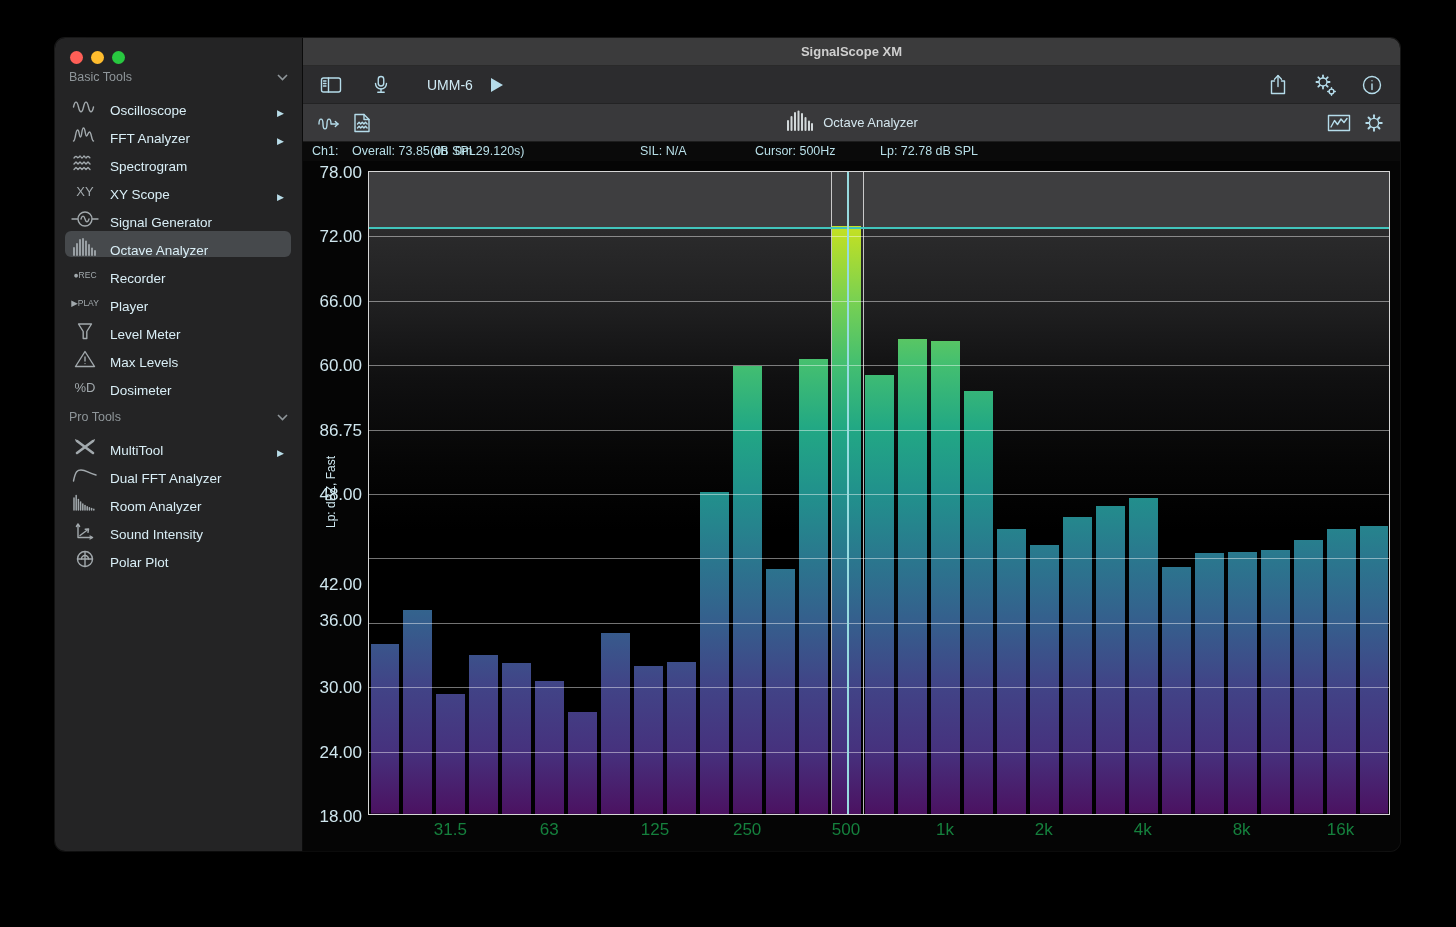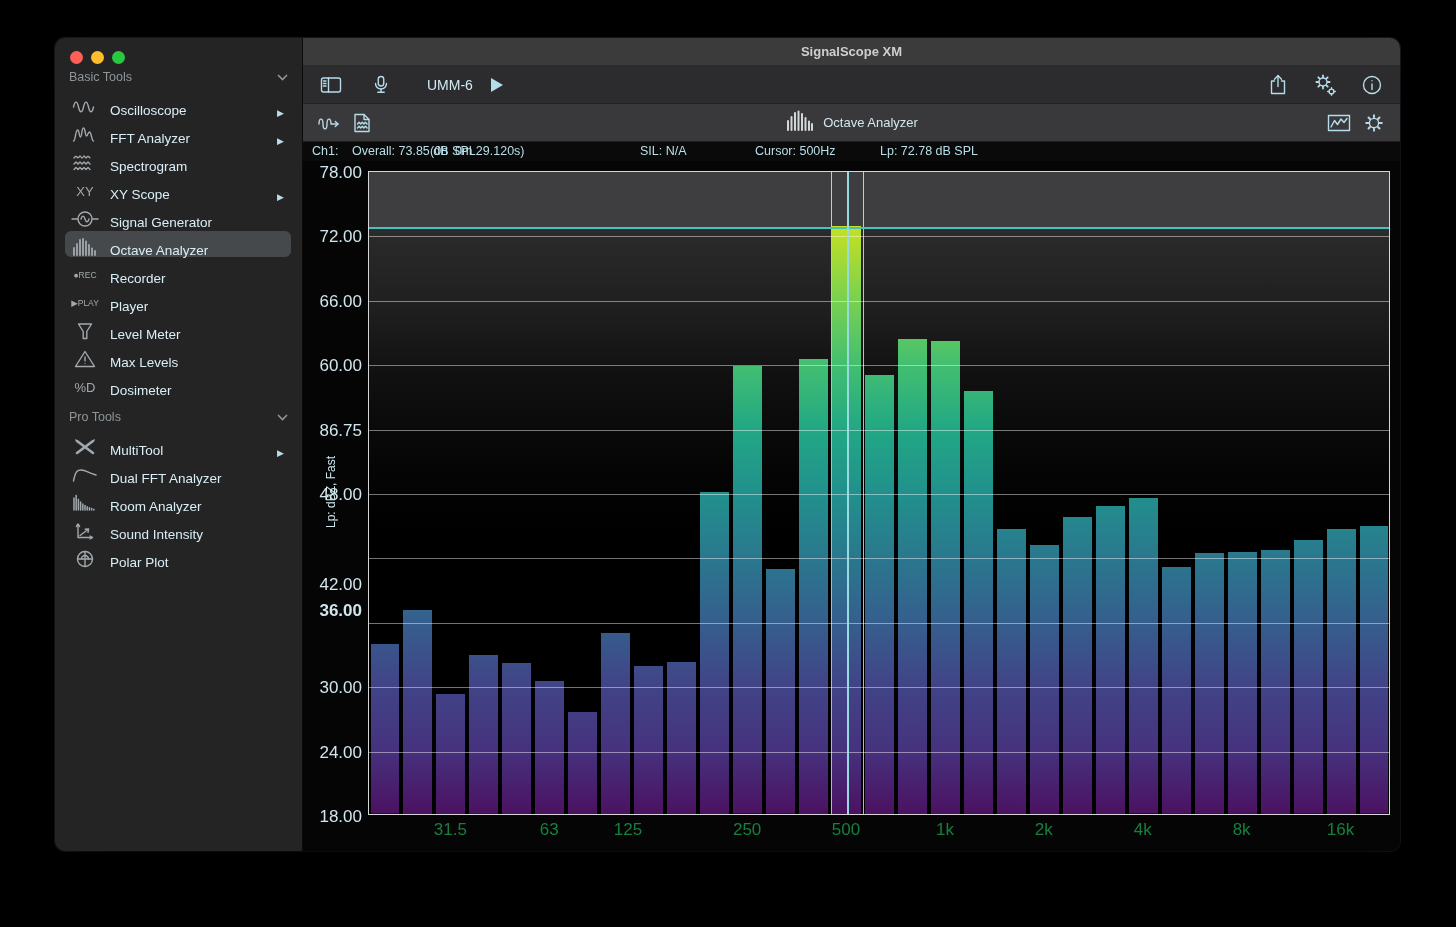--- a/index.html
+++ b/index.html
@@ -452,29 +452,29 @@
           <div class="lp-line" style="top: 55.028px; background: rgb(65, 196, 188);"></div>
         </div>
       <div id="yticks">
           <div class="ytick" style="left: 11px; top: 2px;">78.00</div>
           <div class="ytick" style="left: 11px; top: 66.4px;">72.00</div>
           <div class="ytick" style="left: 11px; top: 130.8px;">66.00</div>
           <div class="ytick" style="left: 11px; top: 195.2px;">60.00</div>
           <div class="ytick" style="left: 11px; top: 259.6px;">86.75</div>
           <div class="ytick" style="left: 11px; top: 324px;">48.00</div>
           <div class="ytick" style="left: 11px; top: 388.4px; margin-top: 26px;">42.00</div>
-          <div class="ytick" style="left: 11px; top: 440px; font-weight: bold;">36.00</div>
+          <div class="ytick" style="left: 11px; top: 450px;">36.00</div>
           <div class="ytick" style="left: 11px; top: 517.2px;">30.00</div>
           <div class="ytick" style="left: 11px; top: 581.6px;">24.00</div>
           <div class="ytick" style="left: 11px; top: 646px;">18.00</div>
         </div>
       <div id="xticks">
           <div class="xtick" style="left: 147.419px; top: 659px;">31.5</div>
           <div class="xtick" style="left: 246.323px; top: 659px;">63</div>
-          <div class="xtick" style="left: 325px; top: 659px;">125</div>
+          <div class="xtick" style="left: 352px; top: 659px;">125</div>
           <div class="xtick" style="left: 444.129px; top: 659px;">250</div>
           <div class="xtick" style="left: 543.032px; top: 659px;">500</div>
           <div class="xtick" style="left: 641.935px; top: 659px;">1k</div>
           <div class="xtick" style="left: 740.839px; top: 659px;">2k</div>
           <div class="xtick" style="left: 839.742px; top: 659px;">4k</div>
           <div class="xtick" style="left: 938.645px; top: 659px;">8k</div>
           <div class="xtick" style="left: 1037.55px; top: 659px; text-align: center;">16k</div>
         </div>
       <div class="xlabel-w" id="xlabel" style="left: 65px; width: 1022px; top: 675px;">Frequency (Hz)</div>
     </div>

